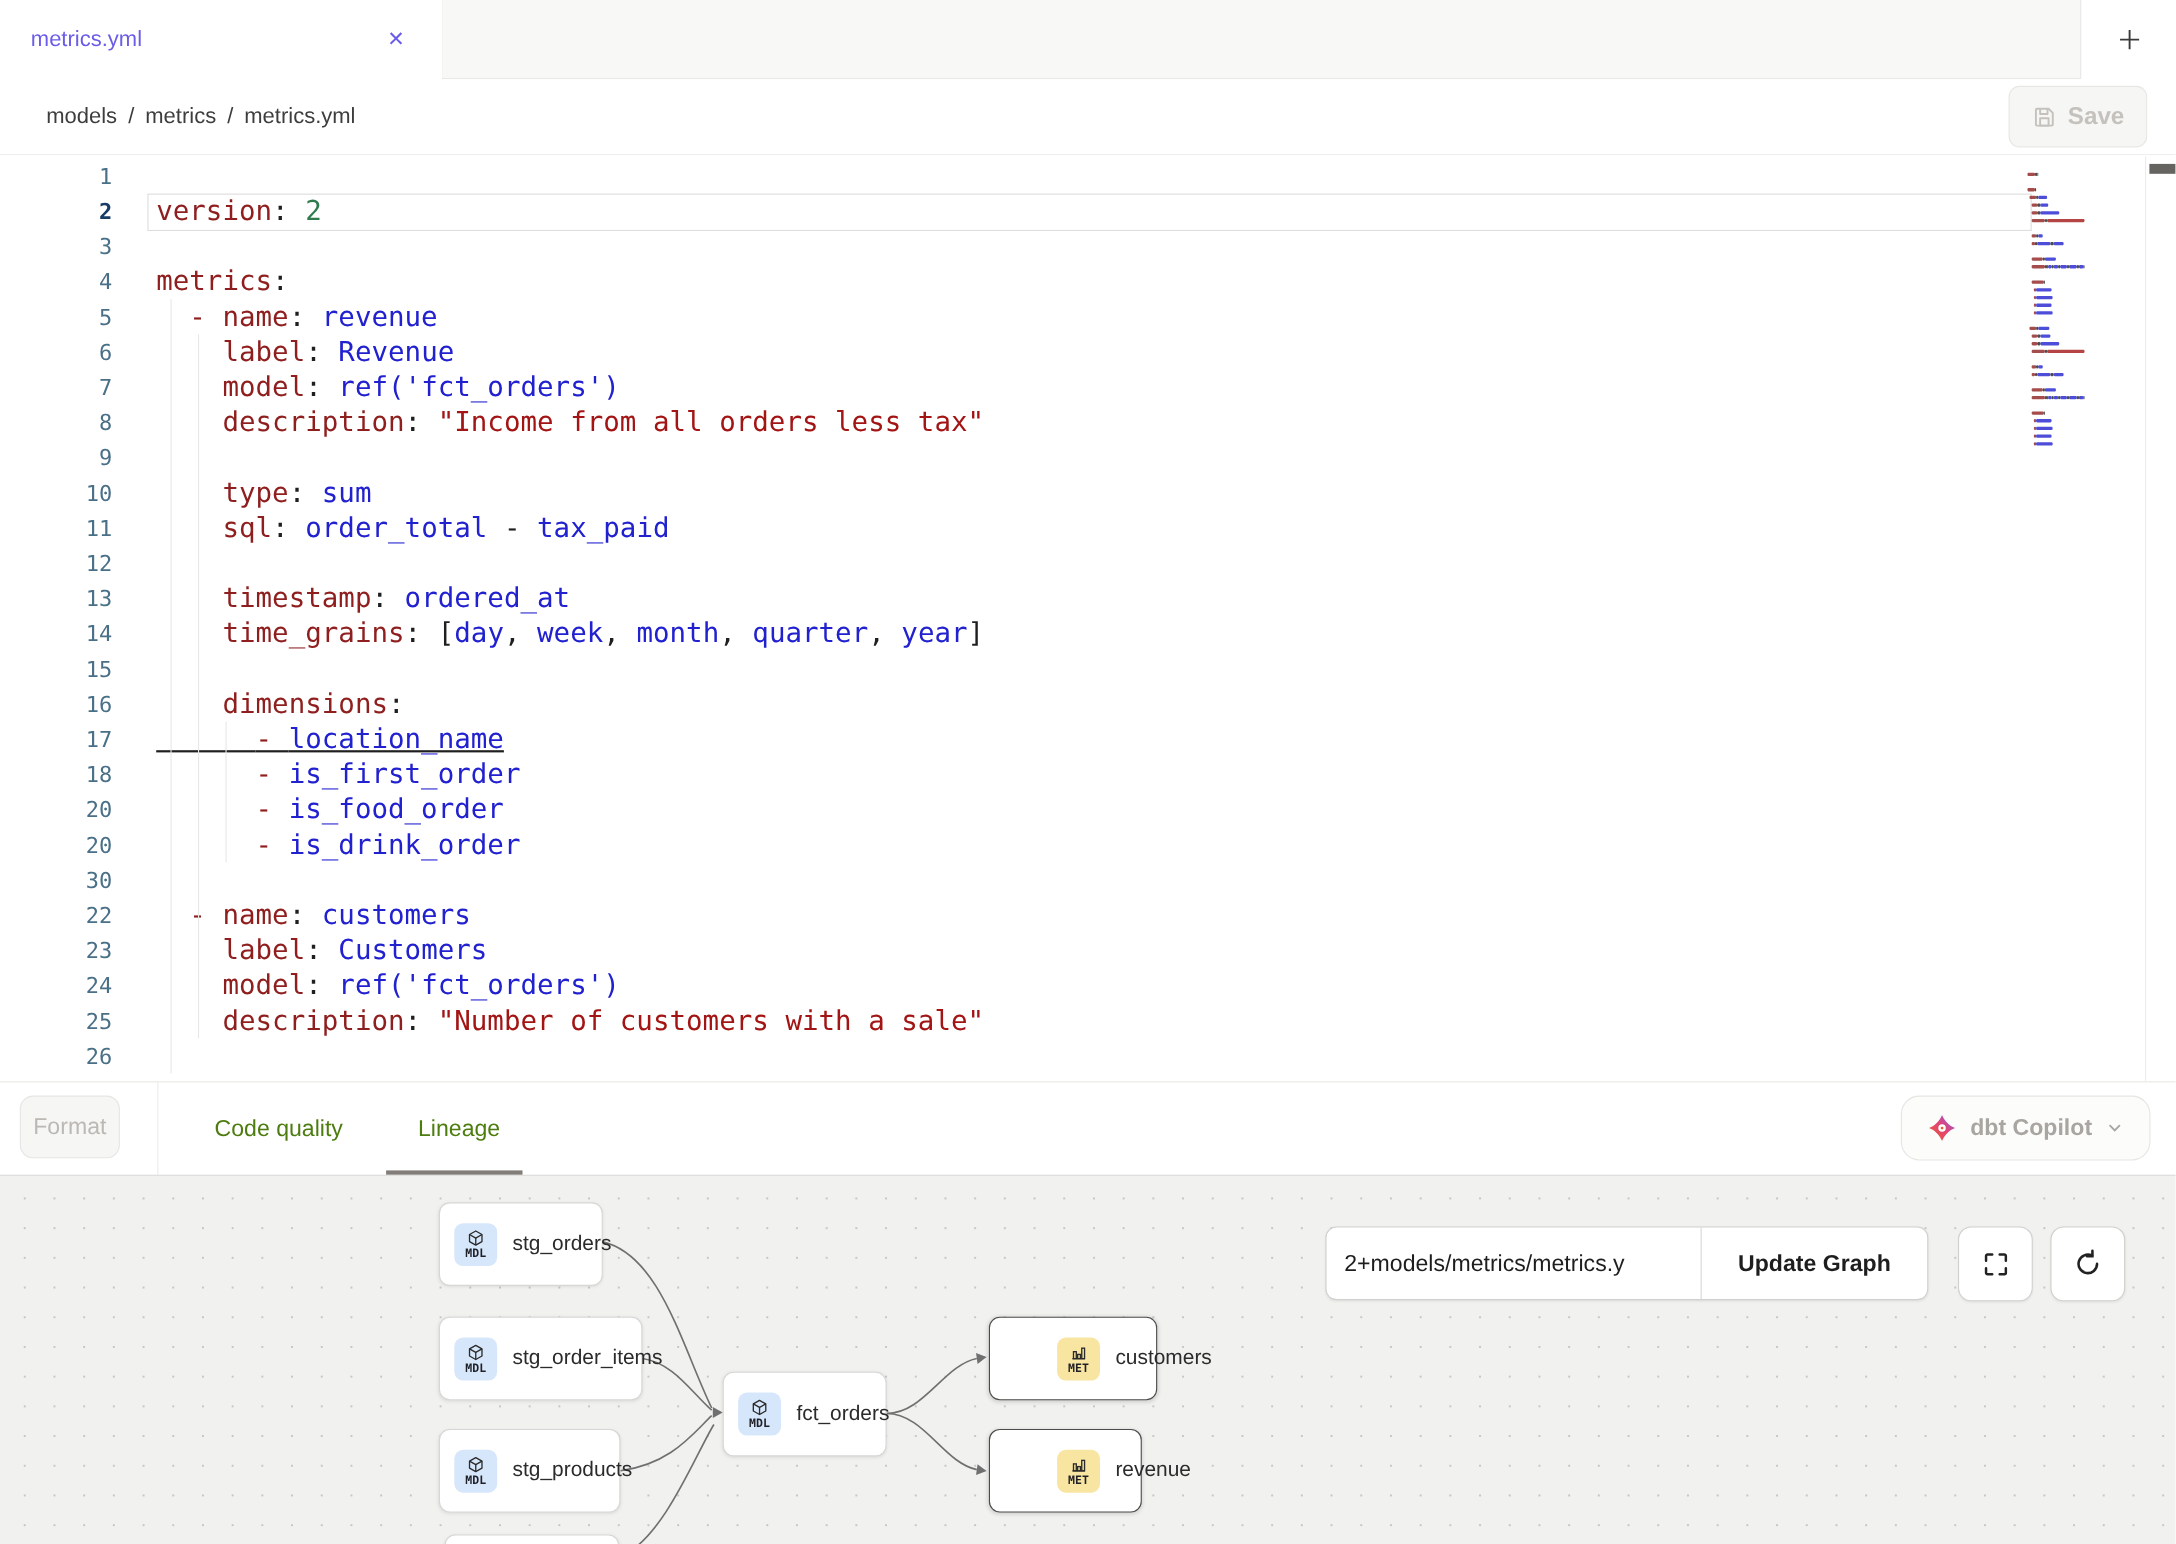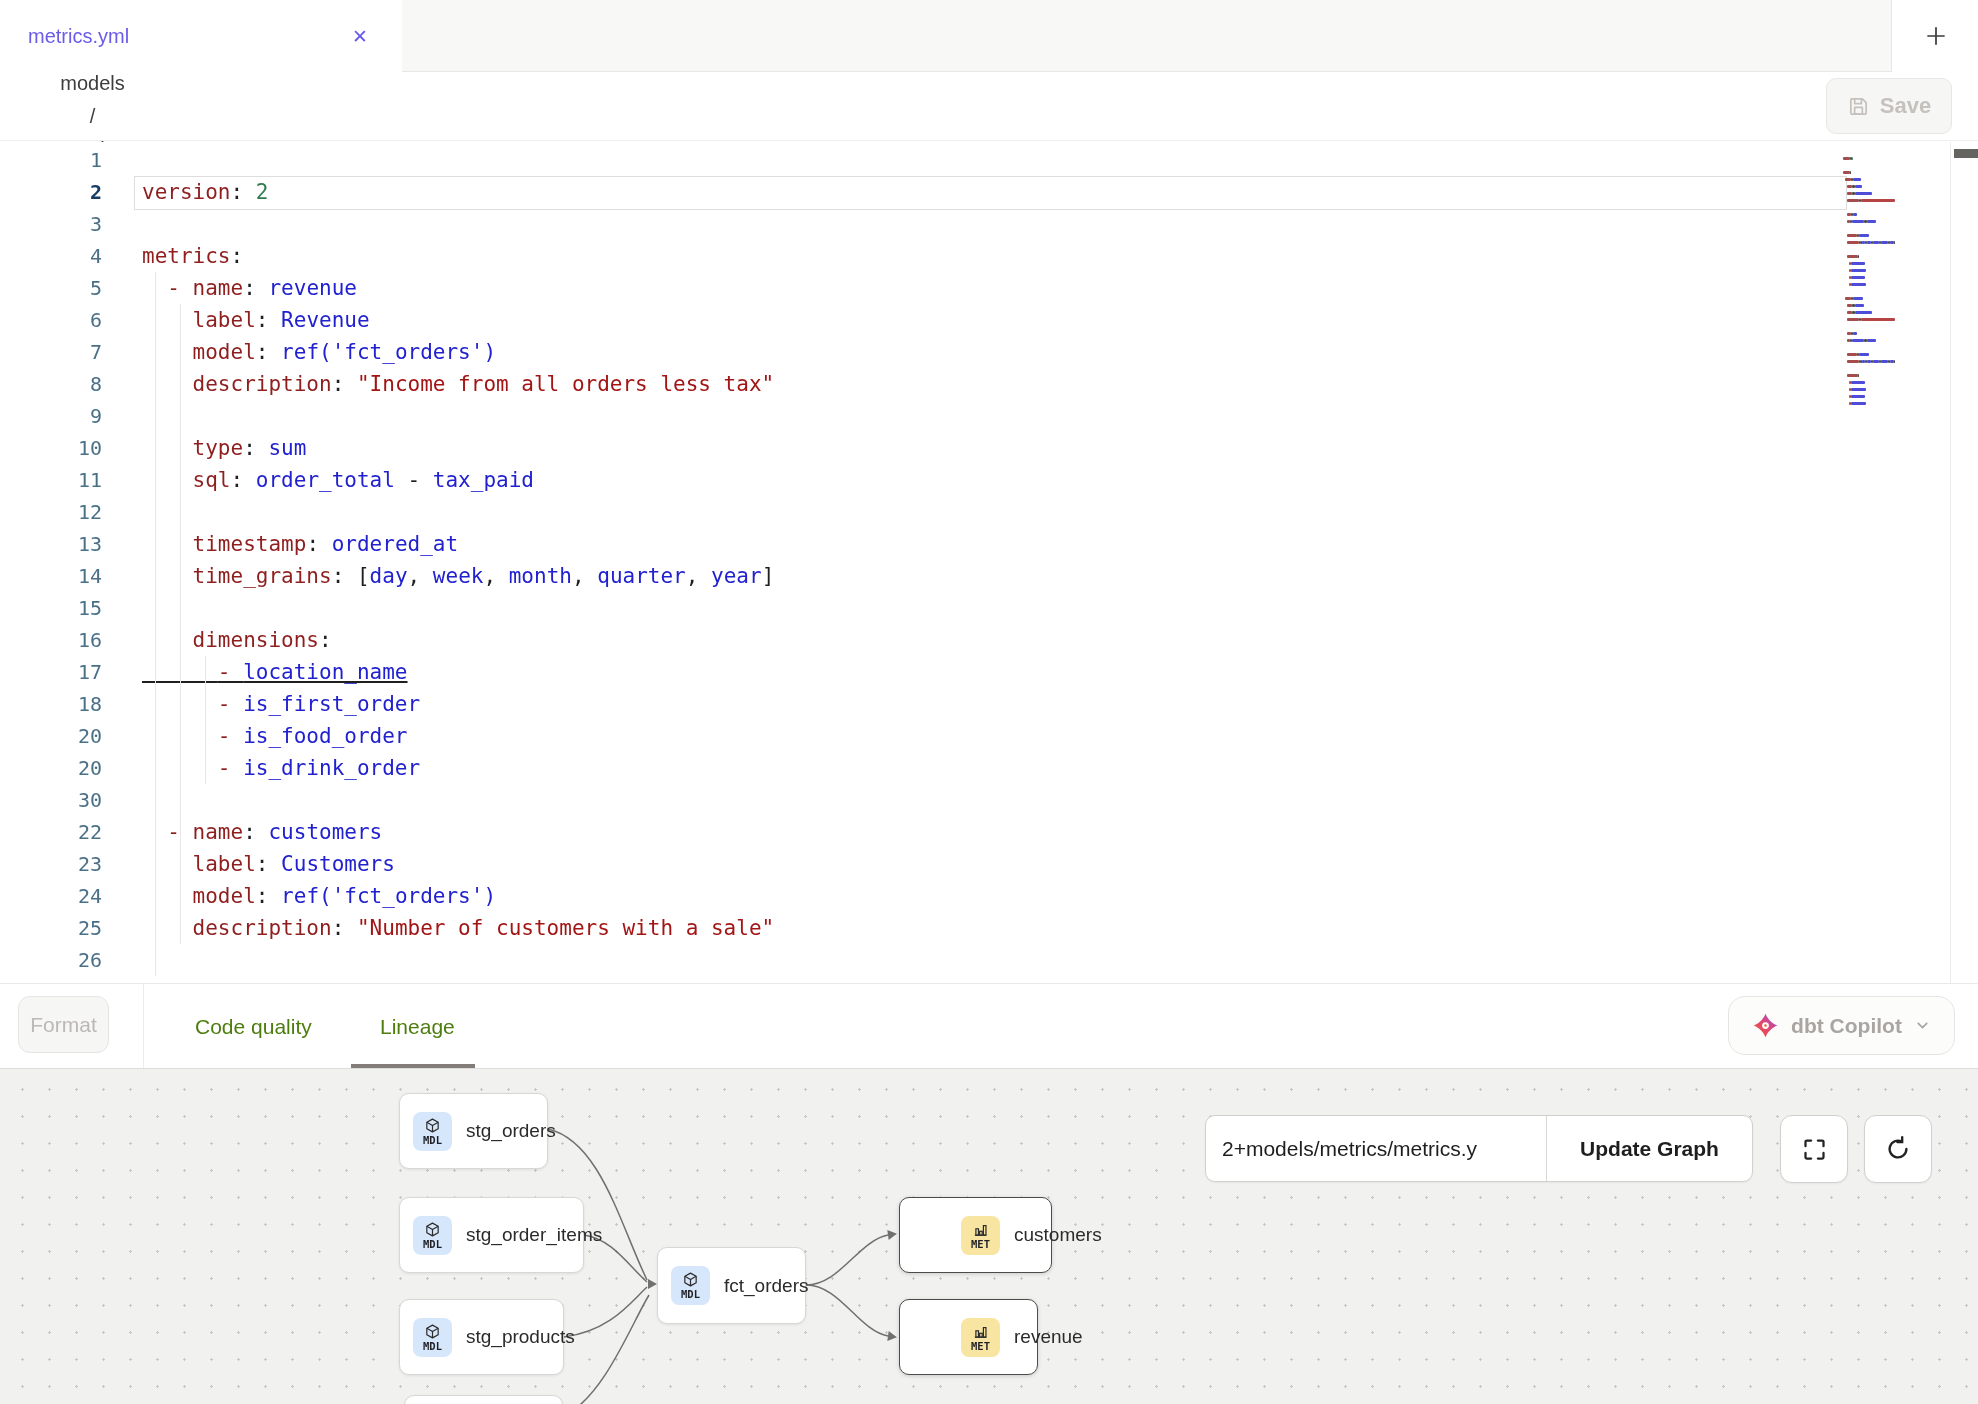--- a/index.html
+++ b/index.html
@@ -15,36 +15,36 @@
              align-items:center;justify-content:center;color:#6a5ce8;font-size:19px;cursor:pointer;}
   .tab-strip{position:absolute;left:402px;top:0;width:1489px;height:71px;background:#f8f8f7;
              border-bottom:1px solid #e7e7e5;}
   .tab-new{position:absolute;left:1891px;top:0;width:87px;height:72px;background:#fff;
            border-left:1px solid #e7e7e5;display:flex;align-items:center;justify-content:center;}
 
   
   .header{position:absolute;left:0;top:72px;width:1978px;height:68px;background:#fff;
           border-bottom:1px solid #eeeeec;}
   .breadcrumb{position:absolute;left:42px;top:0;height:68px;display:flex;align-items:center;
-              gap:10px;font-size:20px;color:#3d3d3d;flex-direction:column;}
+              gap:10px;font-size:20px;color:#3d3d3d;}
   .save-btn{position:absolute;left:1826px;top:6px;width:124px;height:54px;background:#f6f6f5;
             border:1px solid #e7e7e5;border-radius:10px;display:flex;align-items:center;
             justify-content:center;gap:10px;color:#c5c1bd;font-size:22px;font-weight:600;}
 
   
   .editor{position:absolute;left:0;top:142px;width:1978px;height:841px;background:#fff;overflow:hidden;}
   .gutter{position:absolute;left:0;top:0;width:110px;height:100%;}
   .ln{position:absolute;right:8px;font-family:"DejaVu Sans Mono",monospace;font-size:20px;
       line-height:32px;color:#4a7088;}
   .ln.active{color:#173c66;font-weight:bold;}
   .current-line{position:absolute;left:134px;top:34px;width:1711px;height:32px;
                 border-top:1px solid #dddddd;border-bottom:1px solid #dddddd;
                 border-left:1px solid #dddddd;border-right:1px solid #dddddd;}
   .code-line{position:absolute;left:142px;height:32px;line-height:32px;white-space:pre;
-             font-family:"DejaVu Sans Mono",monospace;font-size:21px;color:#1f1f1f;}
+             font-family:"DejaVu Sans Mono",monospace;font-size:25px;color:#1f1f1f;}
   .guide{position:absolute;width:1px;background:#e7e7e5;}
   .minimap{position:absolute;left:1843px;top:8px;width:105px;height:560px;overflow:hidden;}
   .mm-row{position:absolute;left:0;height:3px;white-space:nowrap;}
   .mm-tok{display:inline-block;height:3px;border-radius:1px;vertical-align:top;}
   .ruler{position:absolute;left:1950px;top:0;width:28px;height:100%;border-left:1px solid #ececea;}
   .ruler-mark{position:absolute;left:1954px;top:7px;width:24px;height:9px;background:#666461;}
 
   
   .toolbar{position:absolute;left:0;top:983px;width:1978px;height:85px;background:#fff;
            border-top:1px solid #e9e9e7;}

